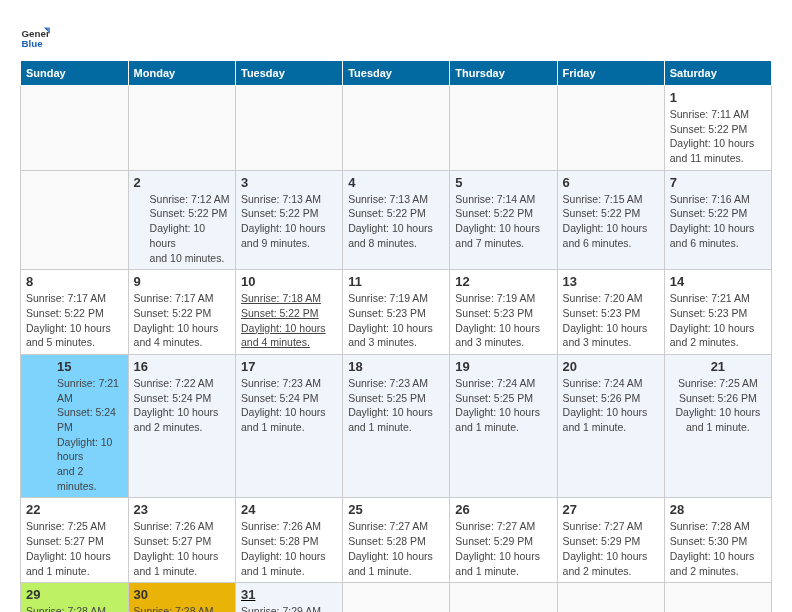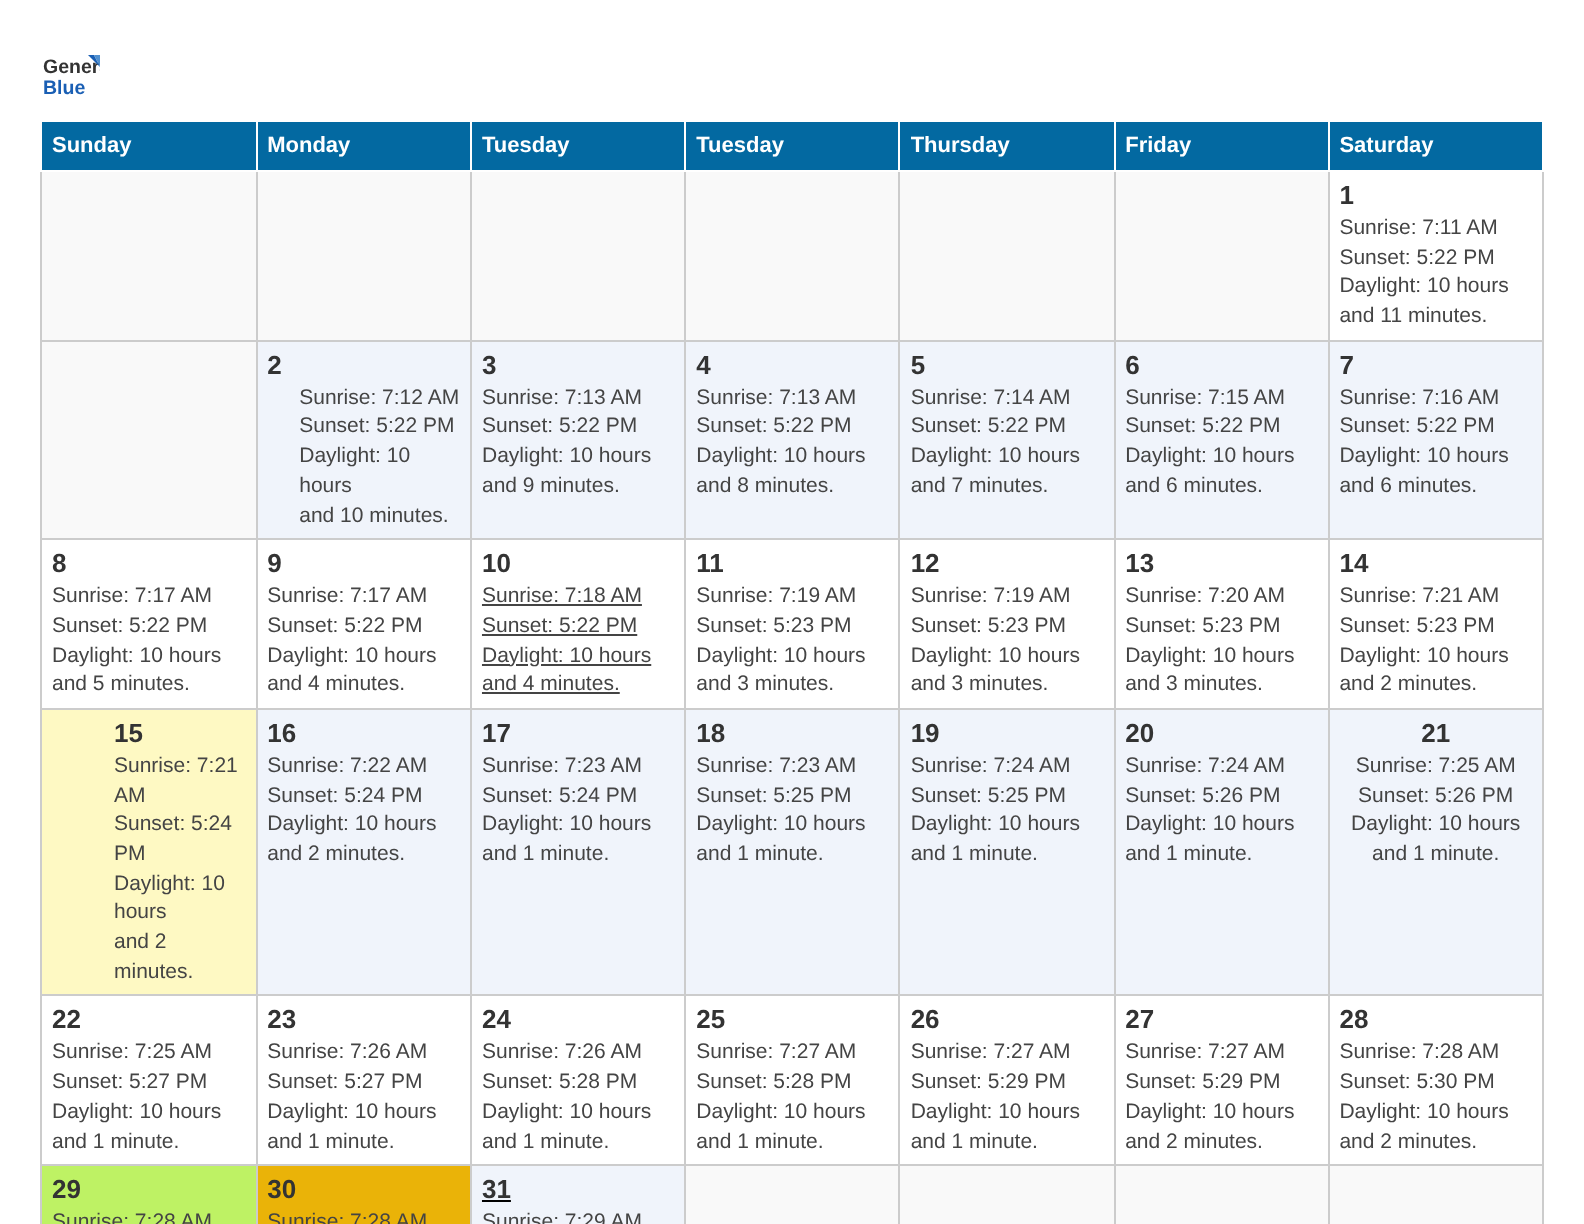--- a/index.html
+++ b/index.html
@@ -217,21 +217,21 @@
         </td>
         <td>
           <span class="day-number">14</span>
           <div class="day-info" style="white-space: pre-line;">Sunrise: 7:21 AM
 Sunset: 5:23 PM
 Daylight: 10 hours
 and 2 minutes.</div>
         </td>
       </tr>
       <tr>
-        <td style="background: #fef9c3; padding-left: 36px;">
+        <td style="background: #7dd3fc; padding-left: 36px;">
           <span class="day-number">15</span>
           <div class="day-info" style="white-space: pre-line;">Sunrise: 7:21 AM
 Sunset: 5:24 PM
 Daylight: 10 hours
 and 2 minutes.</div>
         </td>
         <td style="background: rgb(240, 244, 251);">
           <span class="day-number">16</span>
           <div class="day-info" style="white-space: pre-line;">Sunrise: 7:22 AM
 Sunset: 5:24 PM

